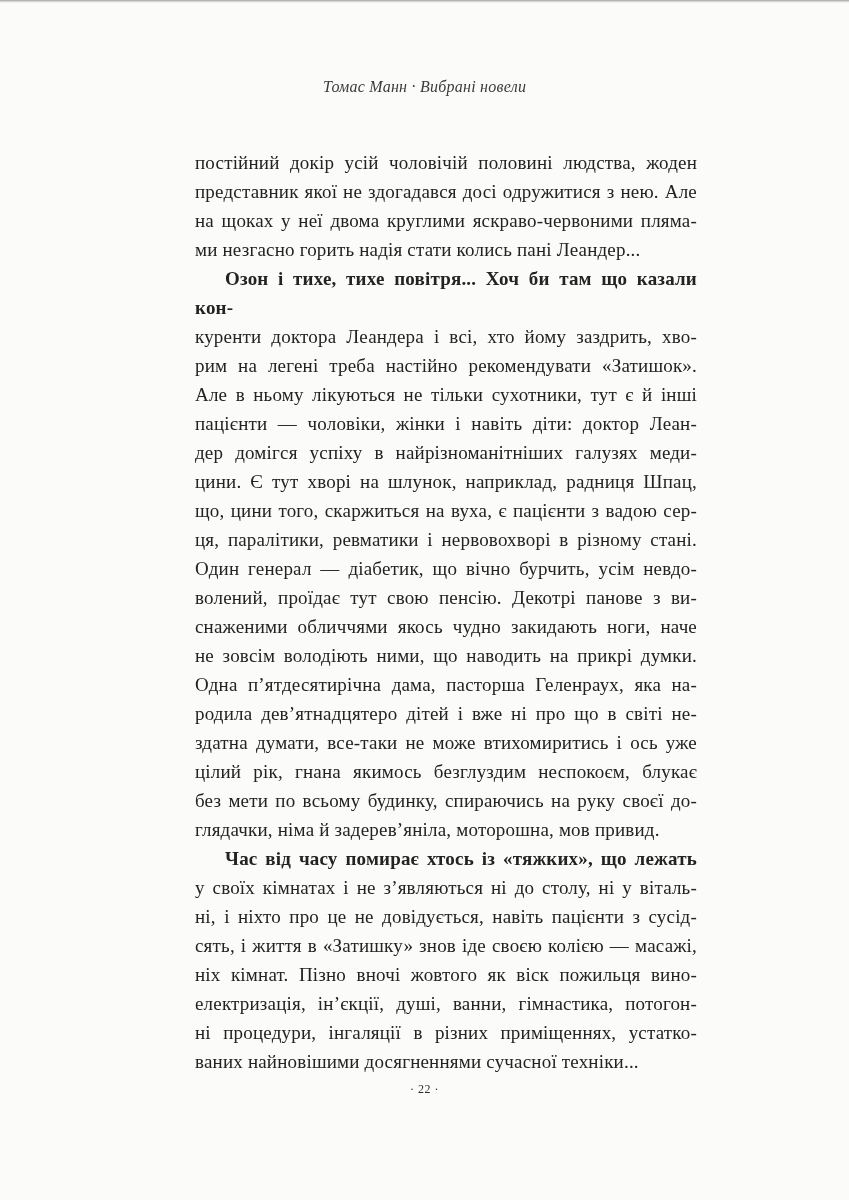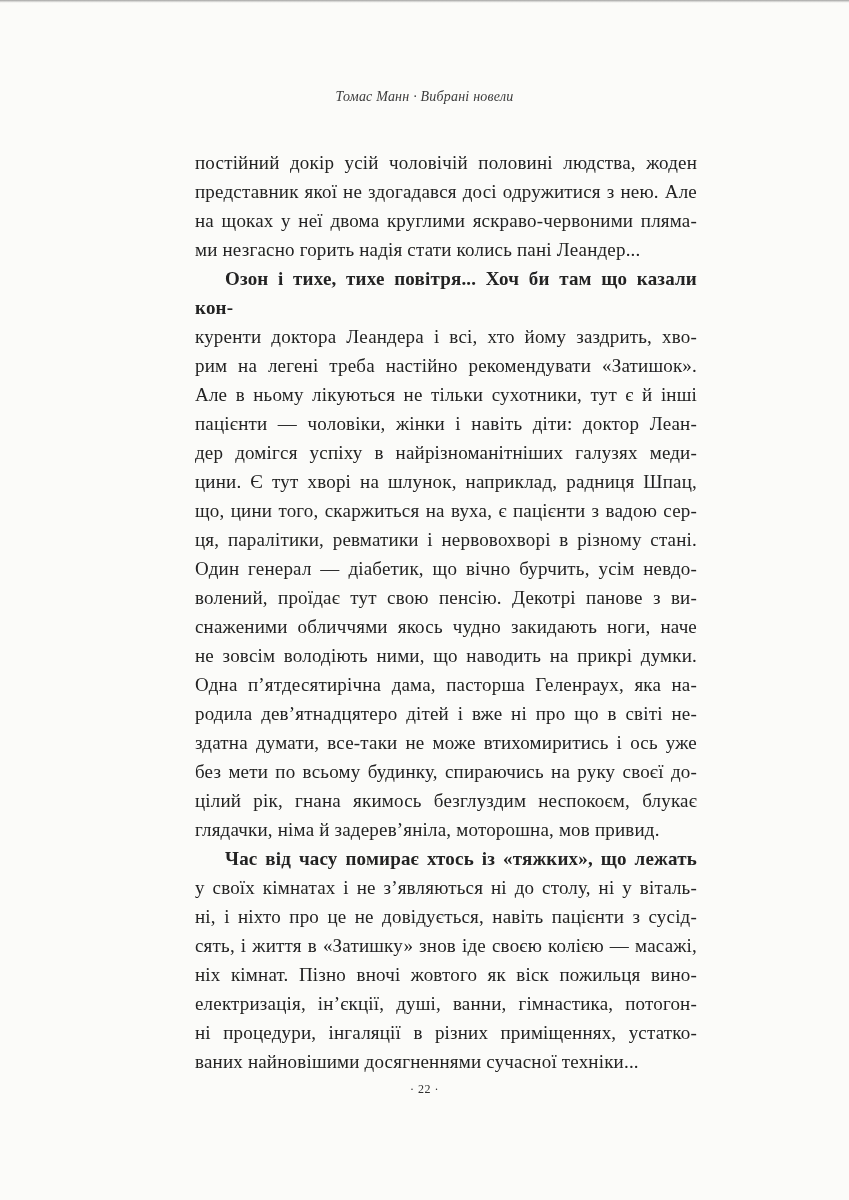--- a/index.html
+++ b/index.html
@@ -20,26 +20,26 @@
     top: 0; left: 0; right: 0;
     height: 3px;
     background: linear-gradient(to bottom, rgba(90,90,90,0.55), rgba(120,120,120,0.12) 70%, transparent);
   }
   .page {
     position: absolute;
     inset: 0;
   }
   .running-header {
     position: absolute;
-    top: 89px;
+    top: 78px;
     left: 0;
     width: 100%;
     text-align: center;
     font-style: italic;
-    font-size: 14px;
+    font-size: 16px;
     color: #3b3b3b;
     letter-spacing: 0.015em;
   }
   .body-text {
     position: absolute;
     top: 148px;
     left: 155px;
     width: 542px;
     font-size: 19px;
     line-height: 29px;
@@ -96,22 +96,22 @@
         <div class="line">цини. Є тут хворі на шлунок, наприклад, радниця Шпац,</div>
         <div class="line">що, цини того, скаржиться на вуха, є пацієнти з вадою сер-</div>
         <div class="line">ця, паралітики, ревматики і нервовохворі в різному стані.</div>
         <div class="line">Один генерал — діабетик, що вічно бурчить, усім невдо-</div>
         <div class="line">волений, проїдає тут свою пенсію. Декотрі панове з ви-</div>
         <div class="line">снаженими обличчями якось чудно закидають ноги, наче</div>
         <div class="line">не зовсім володіють ними, що наводить на прикрі думки.</div>
         <div class="line">Одна п’ятдесятирічна дама, пасторша Геленраух, яка на-</div>
         <div class="line">родила дев’ятнадцятеро дітей і вже ні про що в світі не-</div>
         <div class="line">здатна думати, все-таки не може втихомиритись і ось уже</div>
+        <div class="line">цілий рік, гнана якимось безглуздим неспокоєм, блукає</div>
         <div class="line">без мети по всьому будинку, спираючись на руку своєї до-</div>
-        <div class="line">цілий рік, гнана якимось безглуздим неспокоєм, блукає</div>
         <div class="line last">глядачки, німа й задерев’яніла, моторошна, мов привид.</div>
       </div>
       <div class="paragraph">
         <div class="line indent">Час від часу помирає хтось із «тяжких», що лежать</div>
         <div class="line">у своїх кімнатах і не з’являються ні до столу, ні у віталь-</div>
         <div class="line">ні, і ніхто про це не довідується, навіть пацієнти з сусід-</div>
         <div class="line">сять, і життя в «Затишку» знов іде своєю колією — масажі,</div>
         <div class="line">ніх кімнат. Пізно вночі жовтого як віск пожильця вино-</div>
         <div class="line">електризація, ін’єкції, душі, ванни, гімнастика, потогон-</div>
         <div class="line">ні процедури, інгаляції в різних приміщеннях, устатко-</div>

